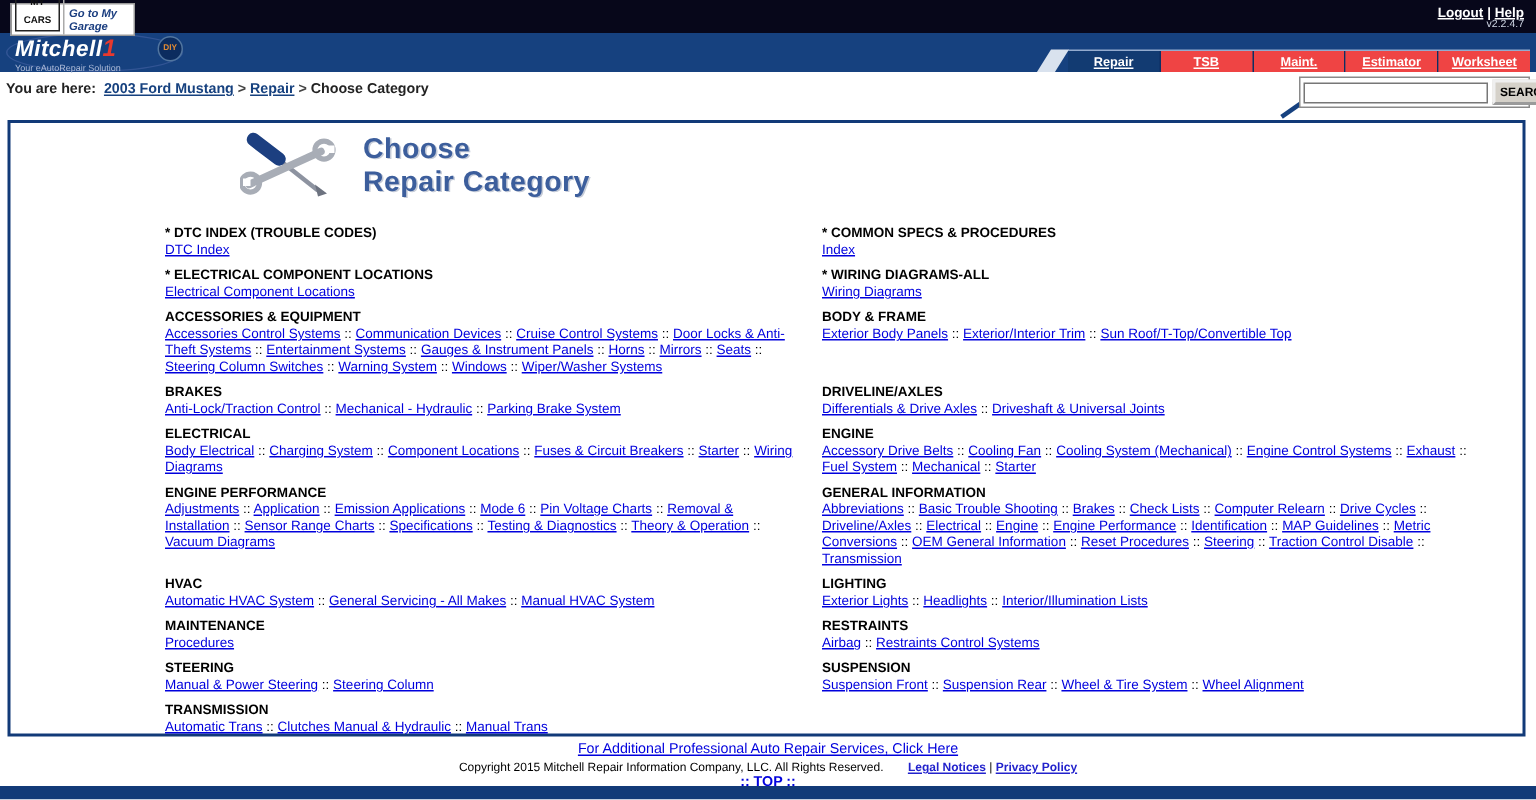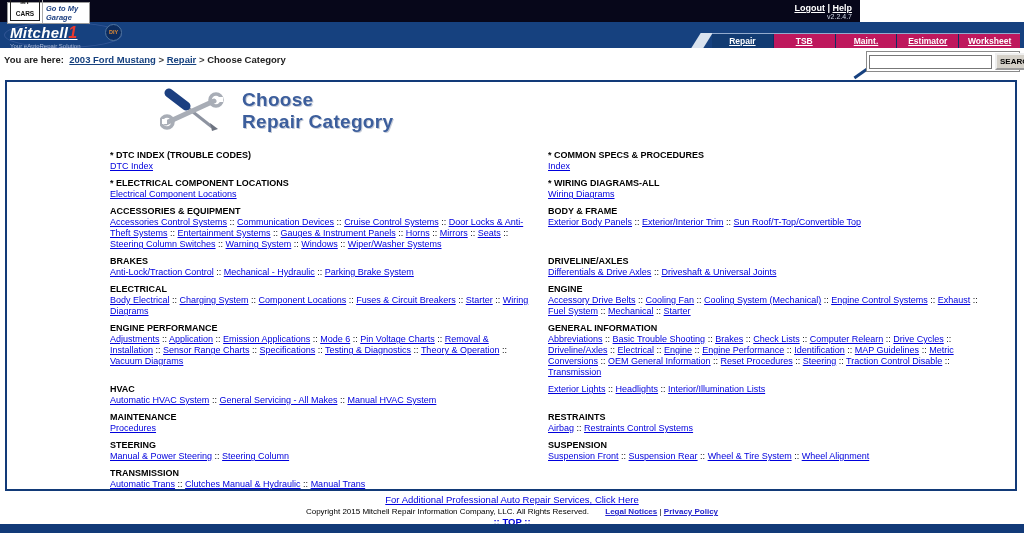--- a/index.html
+++ b/index.html
@@ -4,54 +4,54 @@
 <style>
   * { margin:0; padding:0; box-sizing:border-box; }
   html,body { width:1024px; height:533px; }
   body {
     position:relative; overflow:hidden; background:#fff;
     font-family:"Liberation Sans", sans-serif; color:#000;
   }
   a { cursor:pointer; }
 
   
-  .top-bar { position:absolute; left:0; top:0; width:860px; height:22px; background:#07071a; }
+  .top-bar { position:absolute; left:0; top:0; width:1024px; height:22px; background:#07071a; }
   .mycars-box {
     position:absolute; left:7px; top:2px; height:22px; background:#fff;
     border:1px solid #9a9a9a; display:flex; align-items:flex-end; z-index:6;
   }
   .plate { width:35px; border-right:1px solid #aaa; padding:2px; display:flex; }
   .plate-inner { flex:1; border:1px solid #222; display:flex; flex-direction:column; }
   .plate-strip { height:3px; background:#1c3f80; }
   .plate-label { flex:1; font-size:6.5px; font-weight:bold; text-align:center; line-height:12px; color:#111; }
   .garage-label {
     width:46px; padding:1px 3px; font-size:7.5px; font-style:italic; font-weight:bold;
     color:#1c3f80; line-height:8.5px; display:flex; align-items:center;
   }
   .logout-help { position:absolute; right:8px; top:3px; font-size:9px; font-weight:bold; color:#fff; }
   .logout-help a { color:#fff; text-decoration:underline; }
   .version { position:absolute; right:8px; top:13px; font-size:7px; color:#cfd6e4; }
 
   
   .nav-bar { position:absolute; left:0; top:22px; width:1024px; height:26px; background:#16417f; }
   .logo-wrap { position:absolute; left:10px; top:24px; z-index:3; }
   .logo-oval { position:absolute; left:-6px; top:-2px; width:118px; height:26px; border:1px solid #40609f; border-radius:50%; opacity:.65; }
-  .brand { font-size:15px; font-weight:bold; font-style:italic; color:#fff; letter-spacing:.3px; position:relative;text-decoration:underline; }
+  .brand { font-size:15px; font-weight:bold; font-style:italic; color:#fff; letter-spacing:.3px; position:relative; }
   .brand-one { color:#e8392e; font-size:16px; }
   .tagline { font-size:6px; color:#aebcd9; margin-top:1px; position:relative; }
   .diy-badge {
     position:absolute; left:95px; top:0px; width:17px; height:17px; border-radius:50%;
     background:#0c2c5f; border:1px solid #51759f; color:#e08a33;
     font-size:5.5px; font-weight:bold; line-height:15px; text-align:center;
   }
   .tab-slash { position:absolute; left:696px; top:33px; width:12px; height:15px; background:#d9e2ee; transform:skewX(-32deg); }
   .tab-strip { position:absolute; left:712px; top:33px; width:308px; height:15px; display:flex; border-top:1px solid #93abce; z-index:2; }
   .tab {
     flex:1; text-align:center; font-size:8.5px; font-weight:bold; line-height:14px;
-    color:#fff; text-decoration:underline; background:#be185d; border-right:1px solid #0d2f63;
+    color:#fff; text-decoration:underline; background:#ef4444; border-right:1px solid #0d2f63;
   }
   .tab:last-child { border-right:none; }
   .tab.active { background:#123b72; }
   .tab-underbar { position:absolute; left:714px; top:48px; width:310px; height:4px; background:#0d2f63; }
 
   
   .crumb-bar { position:absolute; left:0; top:48px; width:1024px; height:30px; background:#fff; }
   .crumb { position:absolute; left:4px; top:54px; font-size:9.5px; font-weight:bold; color:#222; }
   .crumb a { color:#16417f; text-decoration:underline; }
   .crumb .sep { color:#444; }
@@ -215,20 +215,21 @@
     </div>
     <div class="section">
       <div class="cat-heading">GENERAL INFORMATION</div>
       <div class="cat-links"><a class="cat-link">Abbreviations</a> :: <a class="cat-link">Basic Trouble Shooting</a> :: <a class="cat-link">Brakes</a> :: <a class="cat-link">Check Lists</a> :: <a class="cat-link">Computer Relearn</a> :: <a class="cat-link">Drive Cycles</a> :: <a class="cat-link">Driveline/Axles</a> :: <a class="cat-link">Electrical</a> :: <a class="cat-link">Engine</a> :: <a class="cat-link">Engine Performance</a> :: <a class="cat-link">Identification</a> :: <a class="cat-link">MAP Guidelines</a> :: <a class="cat-link">Metric Conversions</a> :: <a class="cat-link">OEM General Information</a> :: <a class="cat-link">Reset Procedures</a> :: <a class="cat-link">Steering</a> :: <a class="cat-link">Traction Control Disable</a> :: <a class="cat-link">Transmission</a></div>
     </div>
     <div class="section">
       <div class="cat-heading">HVAC</div>
       <div class="cat-links"><a class="cat-link">Automatic HVAC System</a> :: <a class="cat-link">General Servicing - All Makes</a> :: <a class="cat-link">Manual HVAC System</a></div>
     </div>
     <div class="section">
+      <div class="cat-heading">LIGHTING</div>
       <div class="cat-links"><a class="cat-link">Exterior Lights</a> :: <a class="cat-link">Headlights</a> :: <a class="cat-link">Interior/Illumination Lists</a></div>
     </div>
     <div class="section">
       <div class="cat-heading">MAINTENANCE</div>
       <div class="cat-links"><a class="cat-link">Procedures</a></div>
     </div>
     <div class="section">
       <div class="cat-heading">RESTRAINTS</div>
       <div class="cat-links"><a class="cat-link">Airbag</a> :: <a class="cat-link">Restraints Control Systems</a></div>
     </div>

